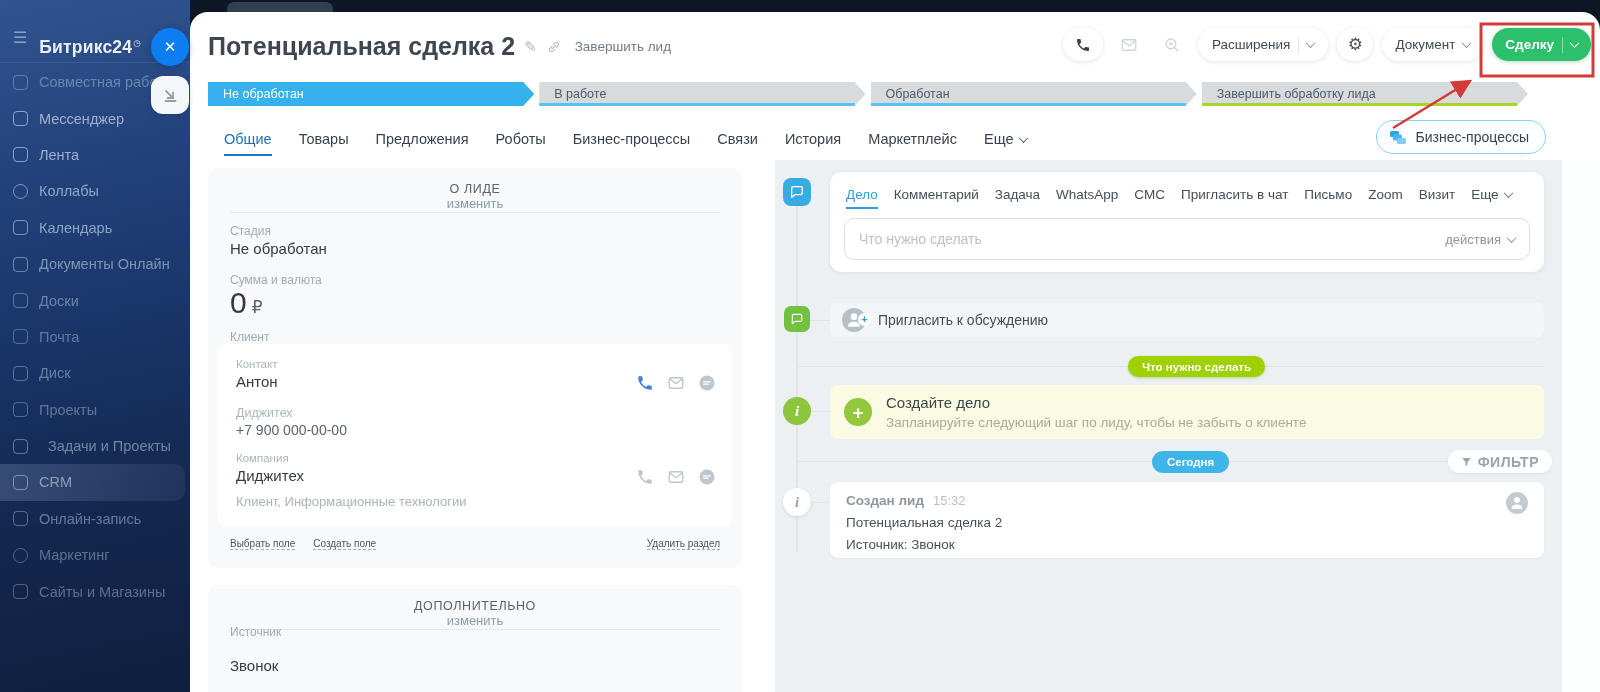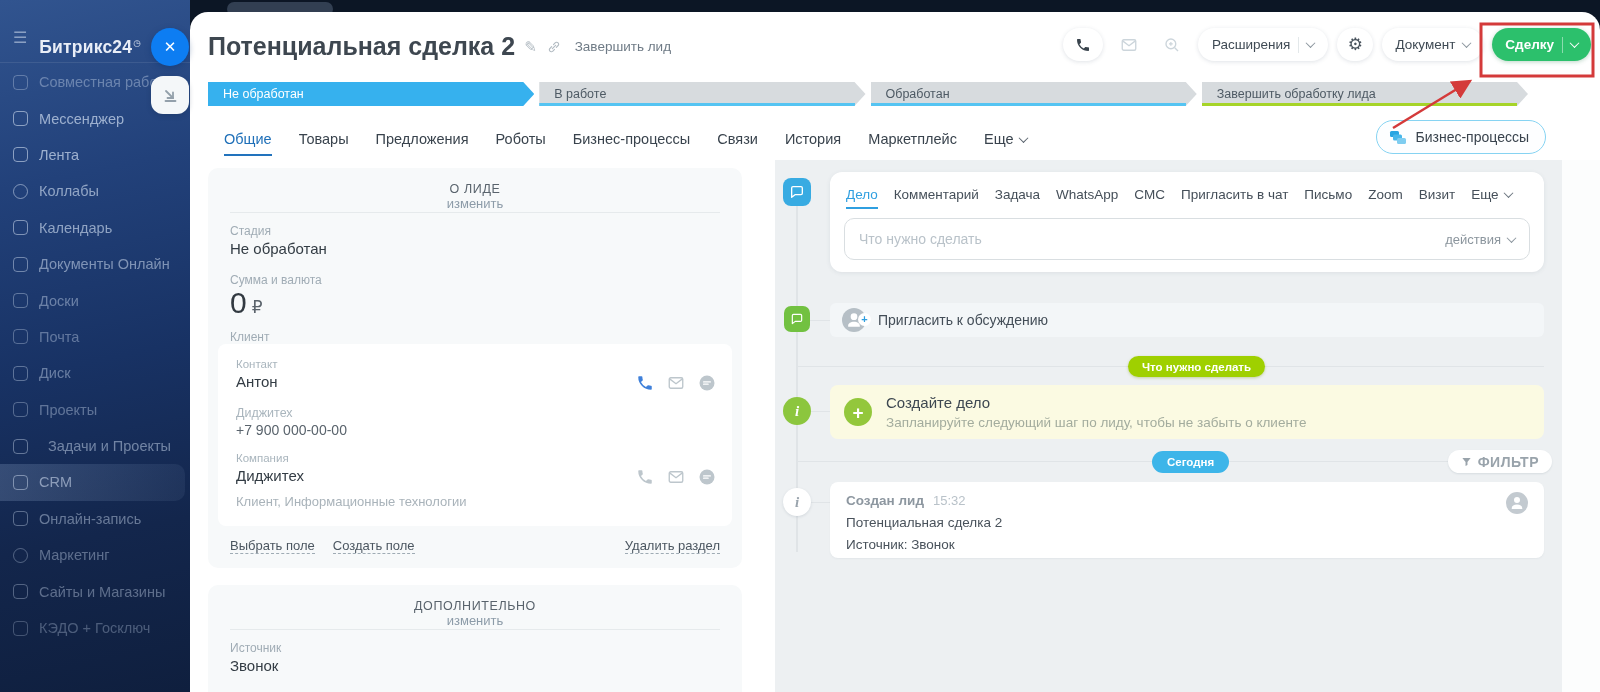--- a/index.html
+++ b/index.html
@@ -93,21 +93,21 @@
   .f-value { position:absolute; left:22px; font-size:15px; color:#333c44; }
   .sum-value { position:absolute; left:22px; top:118px; font-size:30px; color:#323a41; }
   .sum-cur { font-size:17px; color:#5b646c; margin-left:5px; }
   .client-card { position:absolute; left:10px; top:176px; width:514px; height:182px; background:#fff; border-radius:8px; }
   .cc-label { position:absolute; left:18px; font-size:11.5px; color:#a9b5bd; }
   .cc-value { position:absolute; left:18px; font-size:15px; color:#333c44; }
   .cc-sub { position:absolute; left:18px; font-size:13px; color:#a9b3ba; }
   .cc-icons { position:absolute; right:16px; display:flex; gap:13px; align-items:center; }
   .cc-icons .ic18 { cursor:pointer; }
   .links-row { position:absolute; left:22px; right:22px; top:370px; display:flex; align-items:center; }
-  .dashed-link { font-size:13px; color:#4b5660; border-bottom:1px dashed #9fabb4; cursor:pointer; margin-right:18px; }
+  .dashed-link { font-size:10px; color:#4b5660; border-bottom:1px dashed #9fabb4; cursor:pointer; margin-right:18px; }
   .dashed-link.right { margin-left:auto; margin-right:0; }
 
   
   .tl-line { position:absolute; left:21px; top:32px; width:2px; height:360px; background:#e0e4e7; }
   .tl-conn { position:absolute; left:34px; width:22px; height:1px; background:#e0e4e7; }
   .tl-ico { position:absolute; display:flex; align-items:center; justify-content:center; z-index:2; }
 
   .compose-card { position:absolute; left:55px; top:12px; width:714px; height:100px; background:#fff;
                   border-radius:12px; box-shadow:0 1px 4px rgba(70,90,110,.10); }
   .a-tabs { position:absolute; left:16px; top:12px; display:flex; gap:16px; font-size:13.5px;
@@ -238,24 +238,20 @@
           <span class="nav-ico"></span>
           <span>Онлайн-запись</span>
         </div>
       <div class="nav-item o4">
           <span class="nav-ico" style="border-radius:50%;"></span>
           <span>Маркетинг</span>
         </div>
       <div class="nav-item o4">
           <span class="nav-ico"></span>
           <span>Сайты и Магазины</span>
-        </div>
-      <div class="nav-item o35">
-          <span class="nav-ico"></span>
-          <span>КЭДО + Госключ</span>
         </div>
     </div>
   </div>
 
   <div class="panel">
 
     <div class="title-row">
       <span class="page-title">Потенциальная сделка 2</span>
       <span class="t-ico">✎</span>
       <span class="t-ico">
@@ -411,21 +407,21 @@
             <span class="dashed-link right">Удалить раздел</span>
           </div>
         </div>
 
         <div class="card" id="card-extra">
           <div class="card-head">
             <span class="card-title">ДОПОЛНИТЕЛЬНО</span>
             <span class="edit-link">изменить</span>
           </div>
           <div class="card-sep"></div>
-          <span class="f-label" style="top:56px;text-align:center;">Источник</span>
+          <span class="f-label" style="top:40px;text-align:center;">Источник</span>
           <span class="f-value" style="top:72px;">Звонок</span>
         </div>
       </div>
 
       <div class="right-col">
         <div class="tl-line"></div>
         <div class="tl-conn" style="top:160px;"></div>
         <div class="tl-conn" style="top:251px;"></div>
         <div class="tl-conn" style="top:342px;"></div>
 

